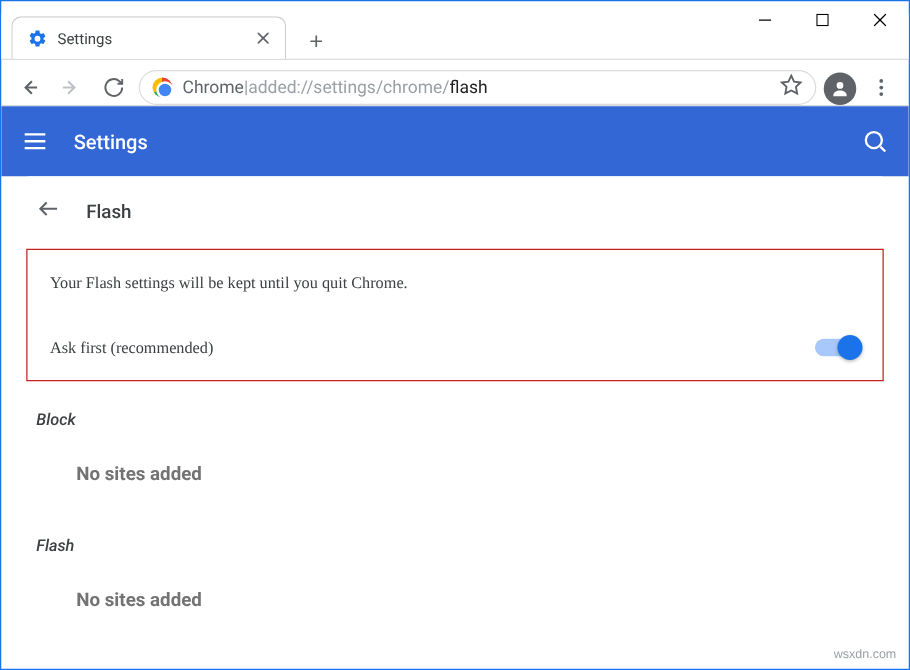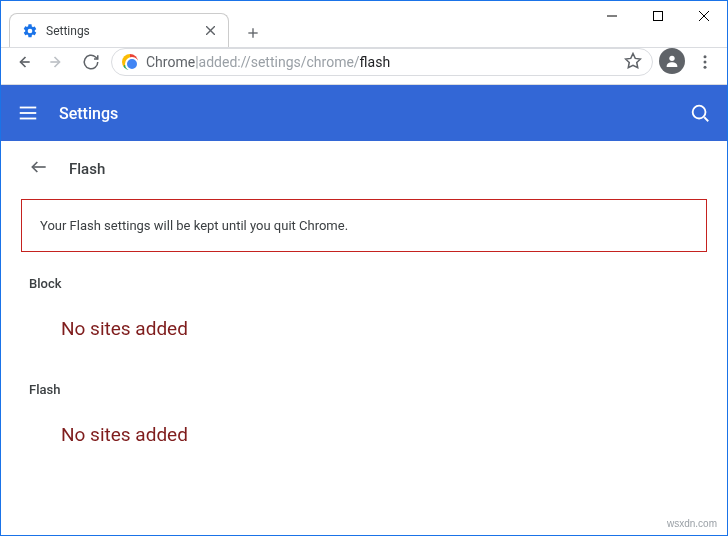--- a/index.html
+++ b/index.html
@@ -64,21 +64,21 @@
 }
 .newtab {
   width: 28px; height: 28px;
   margin-left: 10px;
   display: flex; align-items: center; justify-content: center;
   color: #5f6368;
 }
 
 .toolbar {
   display: flex;
-  align-items: flex-start;
+  align-items: flex-end;
   gap: 6px;
   height: 38px;
   padding: 0 8px;
   border-top: 1px solid #dadce0;
   border-bottom: 1px solid #dadce0;
 }
 .tb-btn {
   width: 28px; height: 28px;
   display: flex; align-items: center; justify-content: center;
   color: #5f6368;
@@ -156,20 +156,21 @@
   gap: 20px;
   padding: 16px 4px 18px 8px;
   color: #3c4043;
   font-size: 15px;
   font-weight: 500;
 }
 .back-arrow { color: #5f6368; }
 .highlight-box {
   border: 1px solid #c5221f;
   padding: 0;
+  font-family: Liberation Serif, serif;
 }
 .row {
   display: flex;
   align-items: center;
   padding: 18px 18px;
   color: #3c4043;
   font-size: 13px;
 }
 .row .label { flex: 1; }
 .toggle {
@@ -185,25 +186,27 @@
   width: 20px; height: 20px;
   background: #1a73e8;
   border-radius: 50%;
   box-shadow: 0 1px 3px rgba(0,0,0,0.3);
 }
 .section-head {
   padding: 24px 8px 8px 8px;
   font-size: 13px;
   font-weight: 500;
   color: #3c4043;
+  font-style: italic;
 }
 .empty {
   padding: 18px 8px 18px 40px;
-  color: #7f1d1d;
-  font-size: 19px;
+  color: #737373;
+  font-size: 15px;
+  font-weight: bold;
 }
 .watermark {
   position: absolute;
   bottom: 6px;
   right: 10px;
   font-size: 10px;
   color: #9aa0a6;
   font-family: Arial, sans-serif;
 }
 </style>
@@ -330,20 +333,24 @@
             <polyline points="10 18 4 12 10 6"></polyline>
           </svg>
       </span>
       <span>Flash</span>
     </div>
 
     <div class="highlight-box">
       <div class="row">
         <span class="label">Your Flash settings will be kept until you quit Chrome.</span>
       </div>
+      <div class="row">
+        <span class="label">Ask first (recommended)</span>
+        <span class="toggle"></span>
+      </div>
     </div>
 
     <div class="section-head">Block</div>
     <div class="empty">No sites added</div>
 
     <div class="section-head">Flash</div>
     <div class="empty">No sites added</div>
   </div>
 </div>
 

